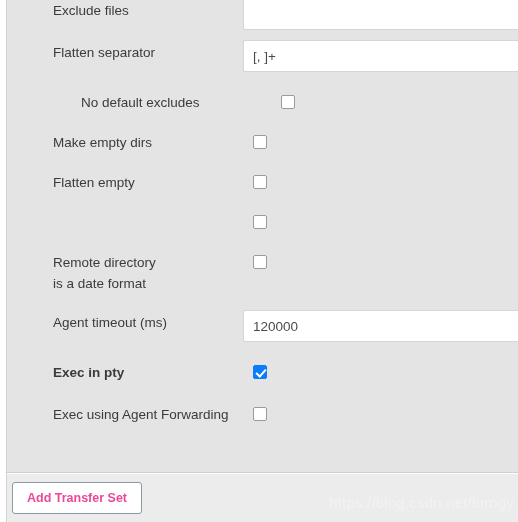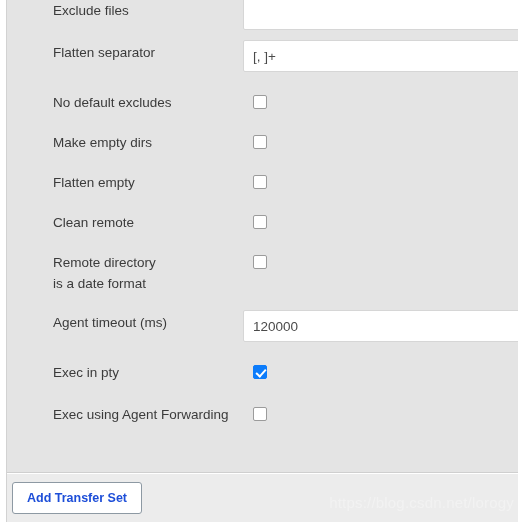--- a/index.html
+++ b/index.html
@@ -137,21 +137,21 @@
     left: 5px;
     top: 8px;
     min-width: 127px;
     height: 32px;
     background: #ffffff;
     border: 1px solid #8d99a3;
     border-radius: 3px;
     font-family: "Liberation Sans", sans-serif;
     font-size: 12.5px;
     font-weight: bold;
-    color: #1d4ed8;
+    color: #ec4899;
     cursor: pointer;
     padding: 0 14px;
   }
 
   .watermark {
     position: absolute;
     right: 4px;
     top: 20px;
     font-size: 15px;
     color: #f2f2f2;
@@ -171,46 +171,45 @@
   <div class="panel">
     <div class="form-rows" id="form-rows">
         <div class="row" style="top: 2px;">
           <div class="row-label">Exclude files</div>
           <input type="text" class="text-input" value="" style="top: -4px;">
         </div>
         <div class="row" style="top: 44px;">
           <div class="row-label">Flatten separator</div>
           <input type="text" class="text-input" value="[, ]+" style="top: -4px;">
         </div>
-        <div class="row" style="top: 94px;">
+        <div class="row" style="top: 94px; margin-left: 28px;">
           <div class="row-label">No default excludes</div>
           <div class="cbx" style="top: 1px;"></div>
         </div>
         <div class="row" style="top: 134px; text-align: right;">
           <div class="row-label">Make empty dirs</div>
           <div class="cbx" style="top: 1px;"></div>
         </div>
         <div class="row" style="top: 174px;">
           <div class="row-label">Flatten empty</div>
           <div class="cbx" style="top: 1px;"></div>
         </div>
         <div class="row" style="top: 214px;">
-          <div class="row-label">Clean remote</div>
           <div class="cbx" style="top: 1px;"></div>
         </div>
         <div class="row" style="top: 254px;">
           <div class="row-label sub">is a date format</div>
           <div class="row-label">Remote directory</div>
           <div class="cbx" style="top: 1px;"></div>
         </div>
         <div class="row" style="top: 314px;">
           <div class="row-label">Agent timeout (ms)</div>
           <input type="text" class="text-input" value="120000" style="top: -4px;">
         </div>
-        <div class="row" style="top: 364px;">
+        <div class="row" style="top: 364px; font-weight: bold;">
           <div class="row-label">Exec in pty</div>
           <div class="cbx checked" style="top: 1px;"></div>
         </div>
         <div class="row" style="top: 406px;">
           <div class="row-label">Exec using Agent Forwarding</div>
           <div class="cbx" style="top: 1px;"></div>
         </div>
       </div>
   </div>
 

